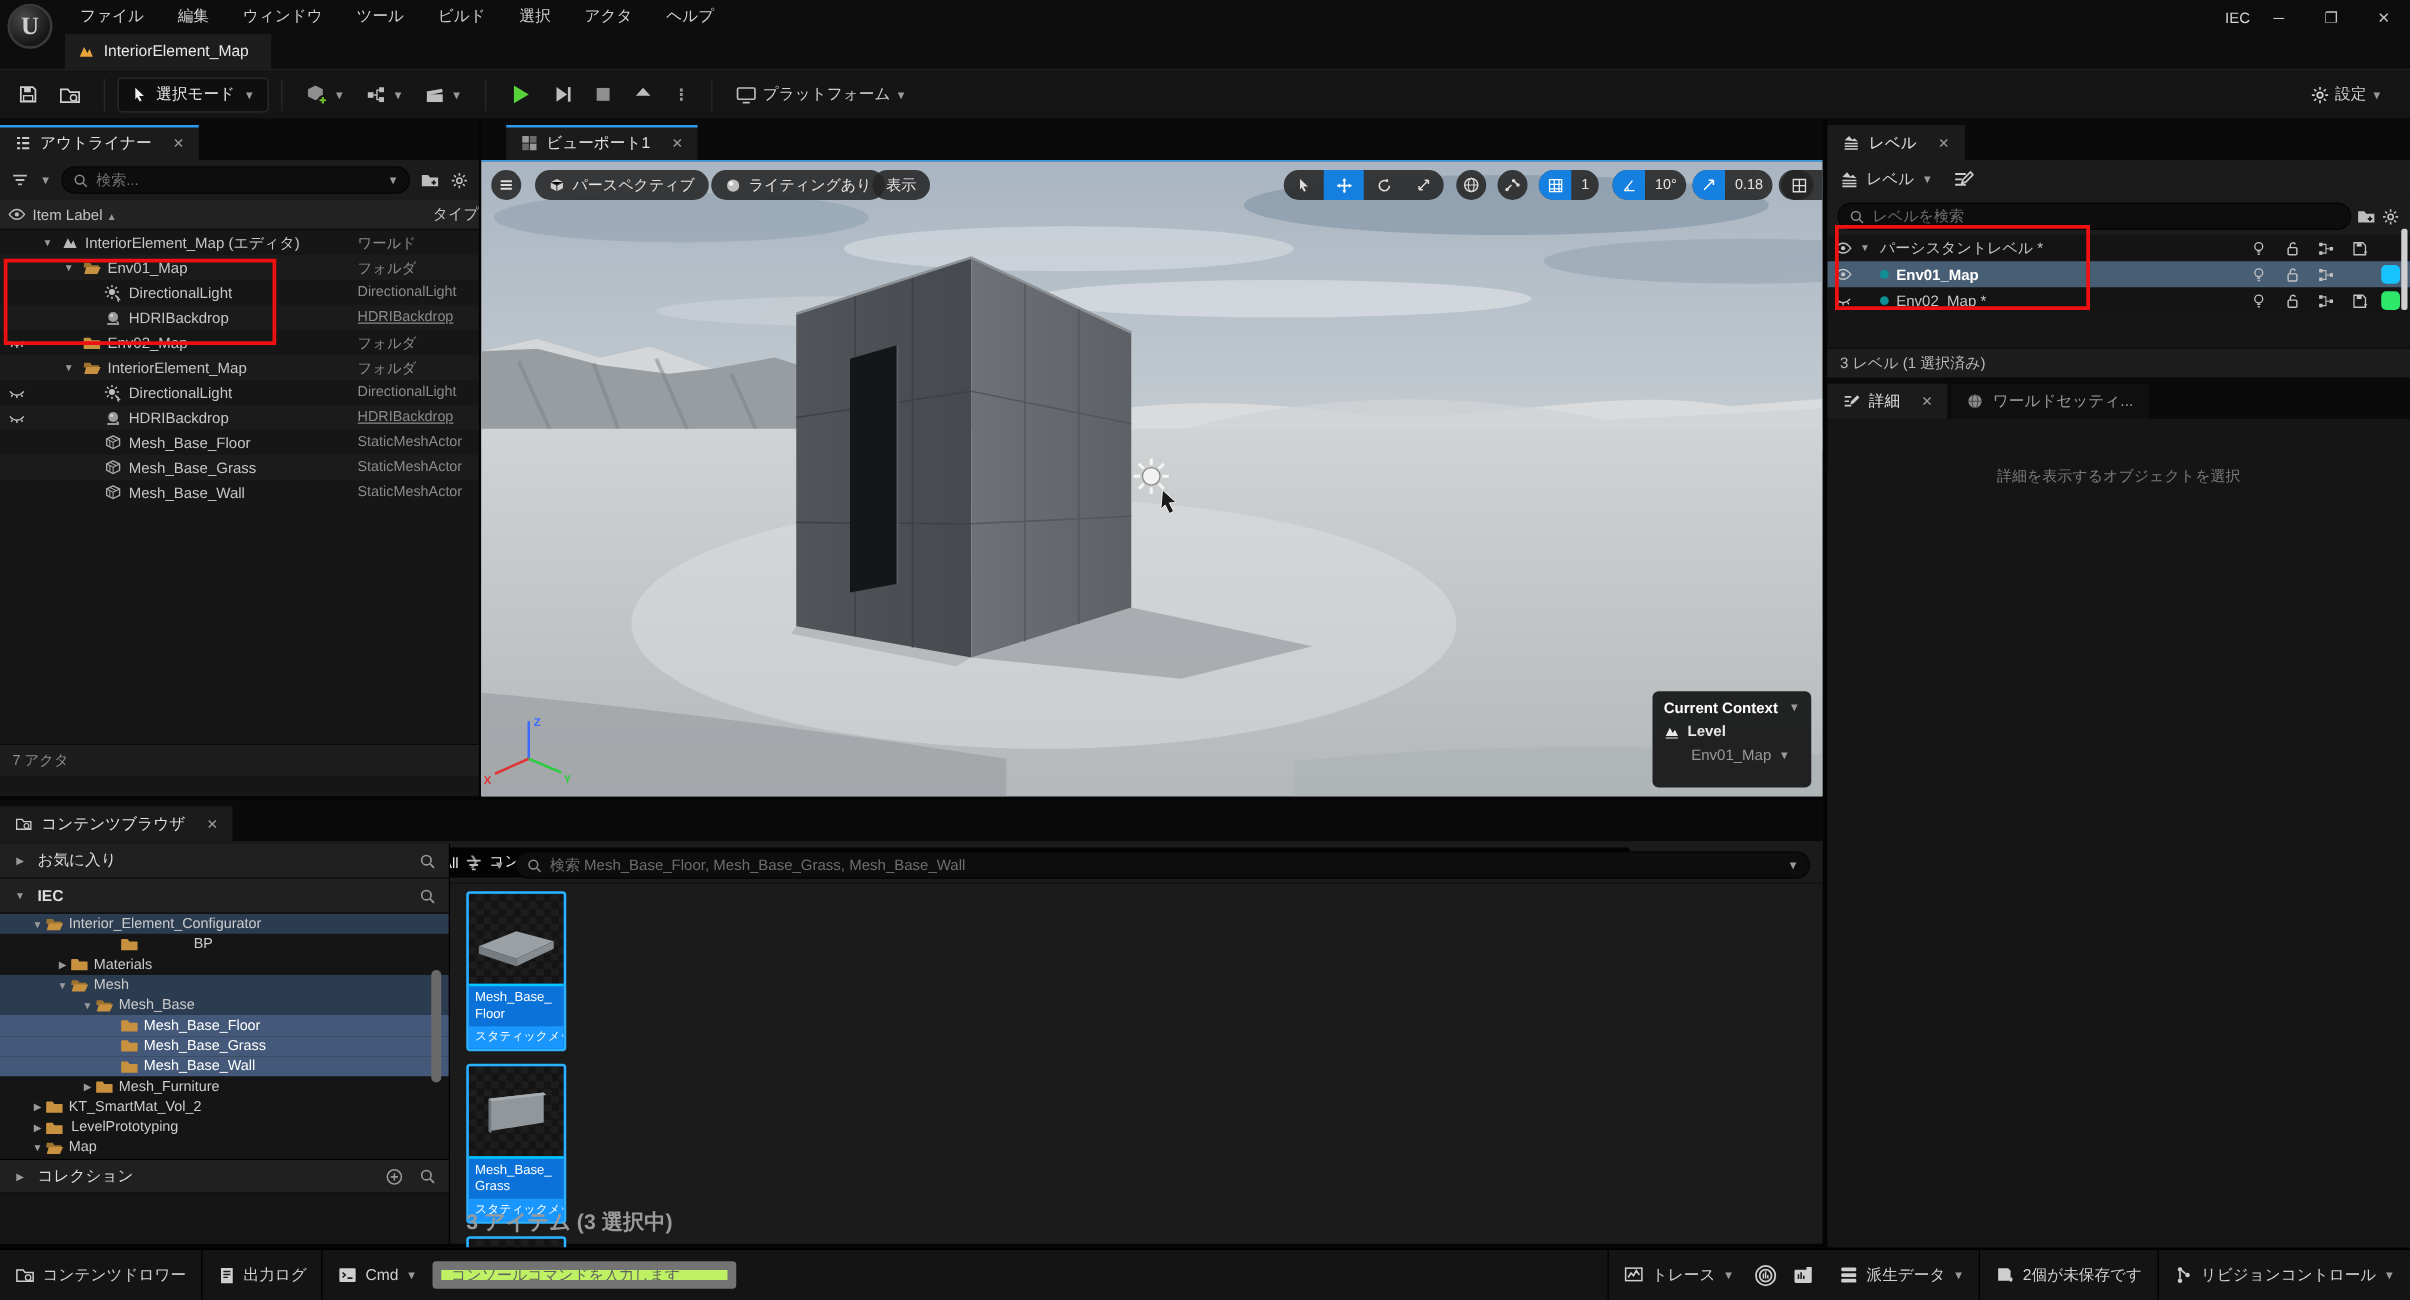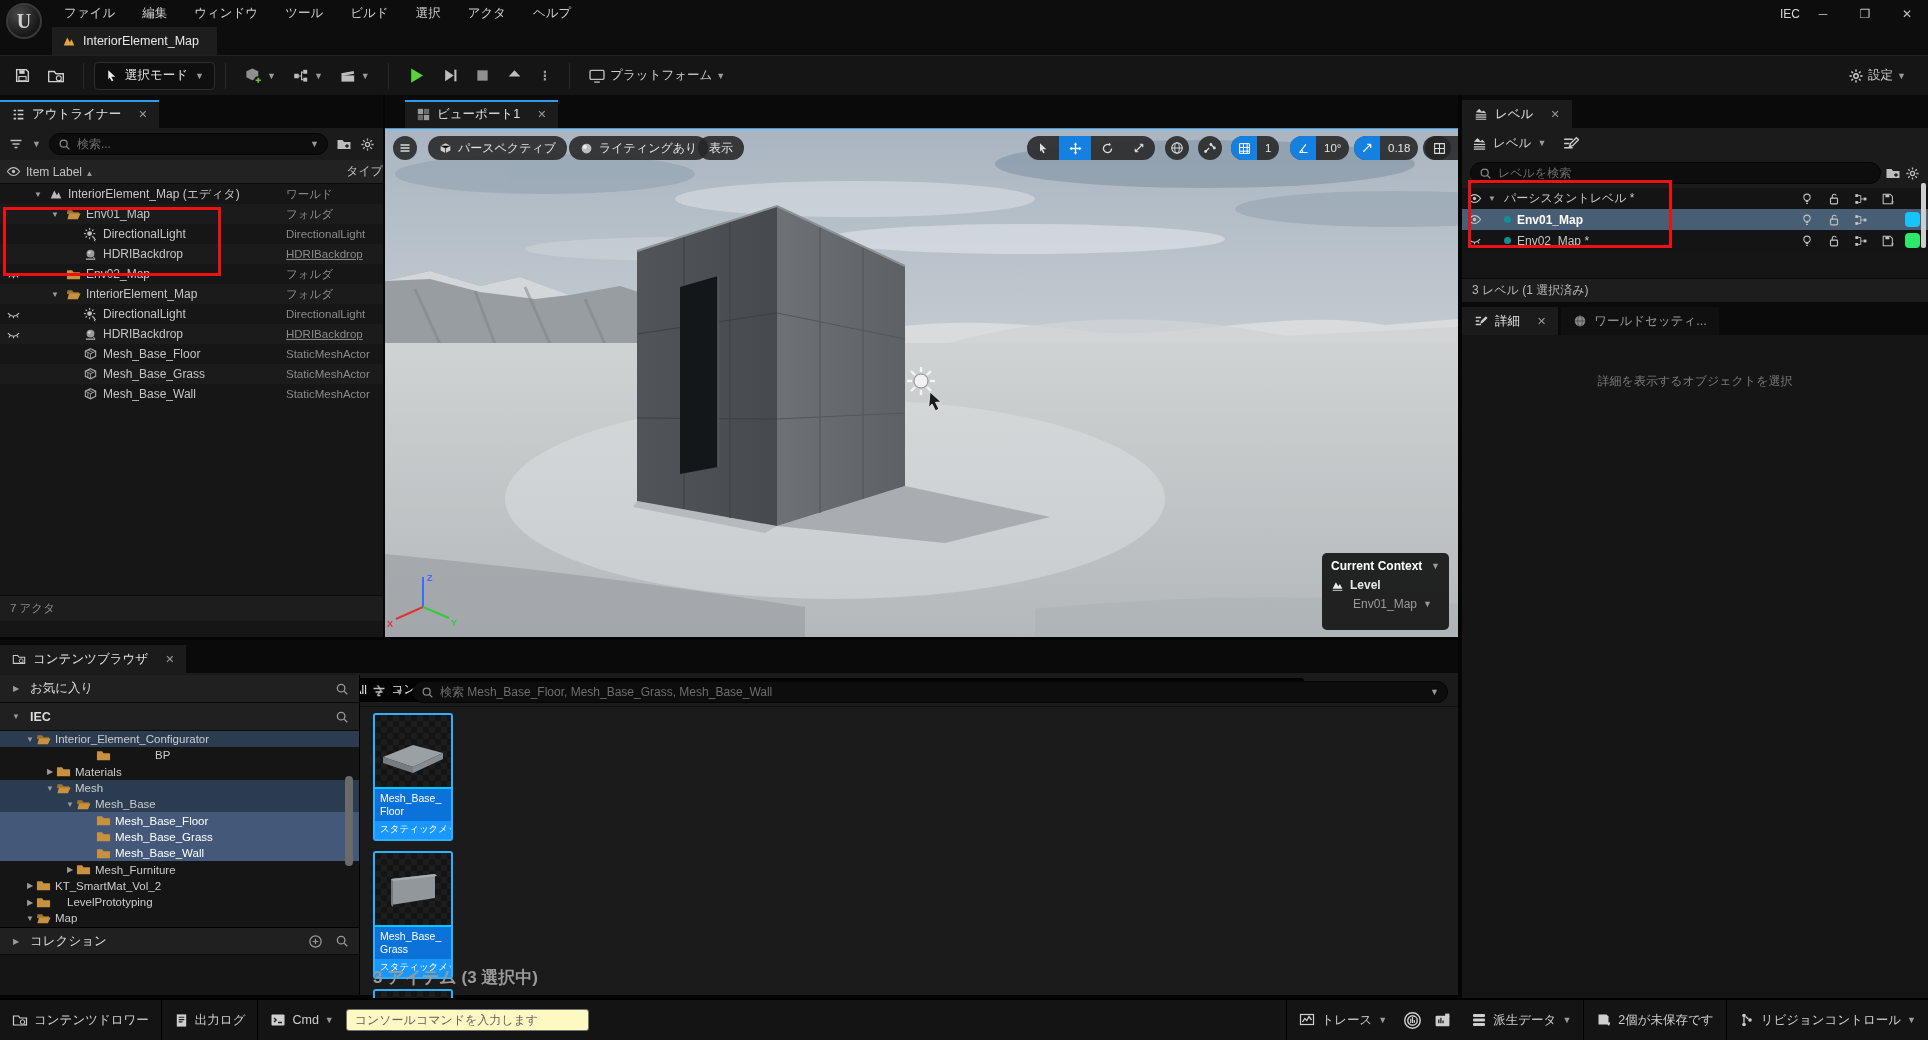--- a/index.html
+++ b/index.html
@@ -114,21 +114,21 @@
   .tile { width:80px; border:2px solid #2bb1ff; border-radius:3px; background:#0b72d9; overflow:hidden; }
   .tile .thumb { width:100%; height:74px; background:repeating-conic-gradient(#1d1d1d 0% 25%, #141414 0% 50%); background-size:12px 12px; border-bottom:2px solid #00c8ff; }
   .tile .tname { padding:3px 5px 2px; font-size:10.5px; line-height:13px; color:#fff; min-height:32px; }
   .tile .ttype { background:#1a96ff; color:#fff; font-size:9.5px; padding:2px 5px 3px; white-space:nowrap; overflow:hidden; }
   #cb-status { position:absolute; left:12px; bottom:6px; font-size:17px; color:#9a9a9a;font-weight:bold; }
 
   
   #statusbar { position:absolute; left:0; top:998px; width:1928px; height:42px; background:#141414; border-top:2px solid #000; display:flex; align-items:center; }
   .sb-item { display:flex; align-items:center; gap:6px; font-size:12.5px; color:#cfcfcf; padding:0 12px; height:100%; }
   .sb-sep { width:1px; height:100%; background:#000; }
-  #console-input { width:243px; height:22px; background:#fef9c3; border:1px solid #737373; border-radius:3px; display:flex; align-items:center; padding:0 8px; font-size:12px; color:#5f5f5f; white-space:nowrap; overflow:hidden; }
+  #console-input { width:243px; height:22px; background:#bef264; border:7px solid #737373; border-radius:3px; display:flex; align-items:center; padding:0 8px; font-size:12px; color:#5f5f5f; white-space:nowrap; overflow:hidden; }
 
   
   .redbox { position:absolute; border:3px solid #ee1111; pointer-events:none; z-index:50; }
   #rc-scrollbar { position:absolute; left:1921px; top:183px; width:5px; height:65px; background:#cfcfcf; border-radius:2px; }
   .dot-teal { width:7px; height:7px; border-radius:50%; background:#0f8f96; display:inline-block; }
   .boldwhite { color:#fff; font-weight:bold; }
 </style>
 </head>
 <body>
 
@@ -1171,21 +1171,21 @@
             </span>
             <span style="margin-left: 4px;">KT_SmartMat_Vol_2</span>
           </div>
           <div class="t-row" style="padding-left: 24px;">
             <span class="expander">▶</span>
             <span class="icn">
               <svg width="15" height="15" viewBox="0 0 16 16">
                 <path d="M1.5 3.5h5l1.5 2h6.5a.5.5 0 01.5.5v7h-14v-9z" fill="#c8913f"></path>
               </svg>
             </span>
-            <span style="margin-left: 16px;">LevelPrototyping</span>
+            <span style="margin-left: 6px;">LevelPrototyping</span>
           </div>
           <div class="t-row" style="padding-left: 24px;">
             <span class="expander">▼</span>
             <span class="icn">
               <svg width="15" height="15" viewBox="0 0 16 16">
                 <path d="M1.5 3.5h5l1.5 2h6v2h-13z" fill="#9d7330"></path>
                 <path d="M3.2 7h12.3l-2.8 6H1.5z" fill="#c8913f"></path>
               </svg>
             </span>
             <span style="margin-left: 4px;">Map</span>

